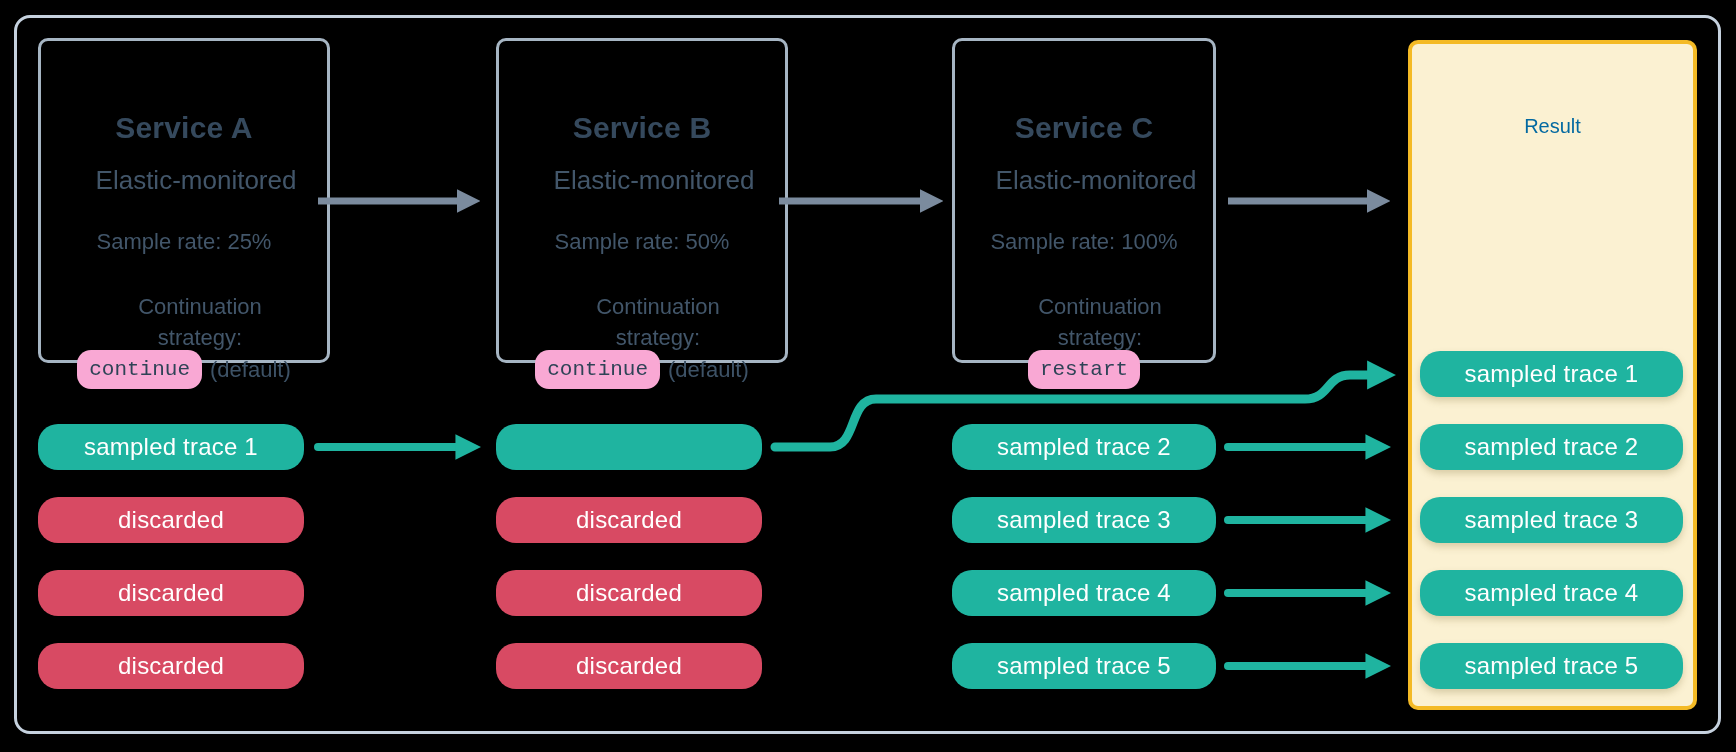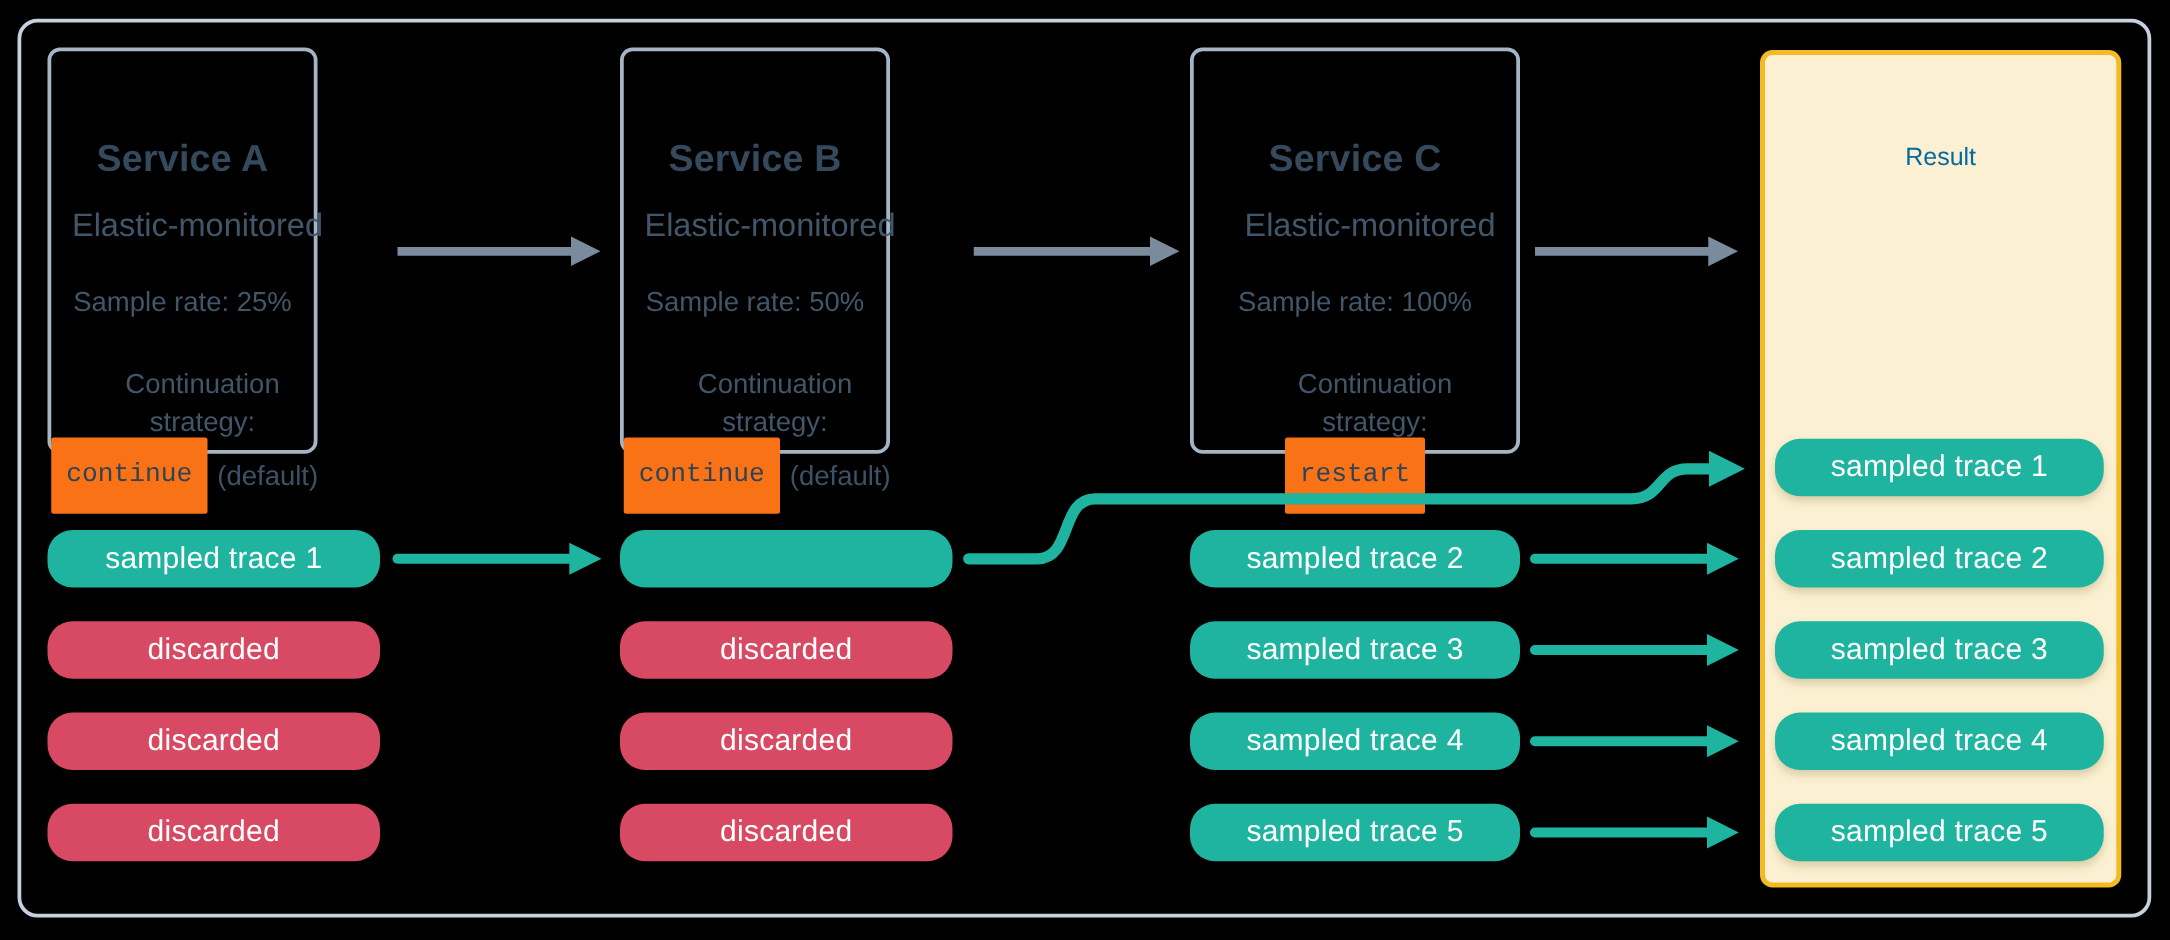--- a/index.html
+++ b/index.html
@@ -6,21 +6,21 @@
   .canvas{
     position:relative;width:1736px;height:752px;background:#000;overflow:hidden;
     font-family:"Liberation Sans","DejaVu Sans",sans-serif;
   }
   .outer-frame{
     position:absolute;left:14px;top:15px;width:1701px;height:713px;
     border:3px solid #c5d1de;border-radius:16px;
   }
   
   .card{
-    position:absolute;top:38px;width:216px;height:325px;box-sizing:border-box;
+    position:absolute;top:38px;width:292px;height:325px;box-sizing:border-box;
     border:3px solid #a6b5c3;border-radius:10px;
   }
   .card .title{
     position:absolute;top:70px;left:0;width:100%;text-align:center;
     font-size:30px;font-weight:700;color:#35495d;letter-spacing:.2px;
   }
   .card .subtitle{
     position:absolute;top:124px;left:12px;width:100%;text-align:center;
     font-size:26px;font-weight:500;color:#42566a;
   }
@@ -31,23 +31,23 @@
   .card .strategy{
     position:absolute;top:250px;left:0;width:100%;text-align:center;
     font-size:22px;font-weight:500;color:#42566a;line-height:31px;padding-left:16px;
   }
   .card .strategy span{display:block;max-width:150px;margin:0 auto;}
   .card .chip-row{
     position:absolute;top:309px;left:0;width:100%;text-align:center;
     font-size:22px;font-weight:500;color:#3d5266;white-space:nowrap;
   }
   .chip{
-    display:inline-block;background:#f97316;color:#2e4356;border-radius:2px;
+    display:inline-block;background:#f9a8d4;color:#2e4356;border-radius:14px;
     font-family:"Liberation Mono","DejaVu Sans Mono",monospace;
-    font-size:21px;line-height:31px;padding:15px 12px;vertical-align:middle;
+    font-size:21px;line-height:31px;padding:4px 12px;vertical-align:middle;
   }
   .chip-suffix{vertical-align:middle;margin-left:8px;}
   
   .result-card{
     position:absolute;left:1408px;top:40px;width:289px;height:670px;box-sizing:border-box;
     background:#fbf1d2;border:4px solid #f4ba25;border-radius:10px;
   }
   .result-card .title{
     position:absolute;top:71px;left:0;width:100%;text-align:center;
     font-size:20px;font-weight:400;color:#0369a1;

